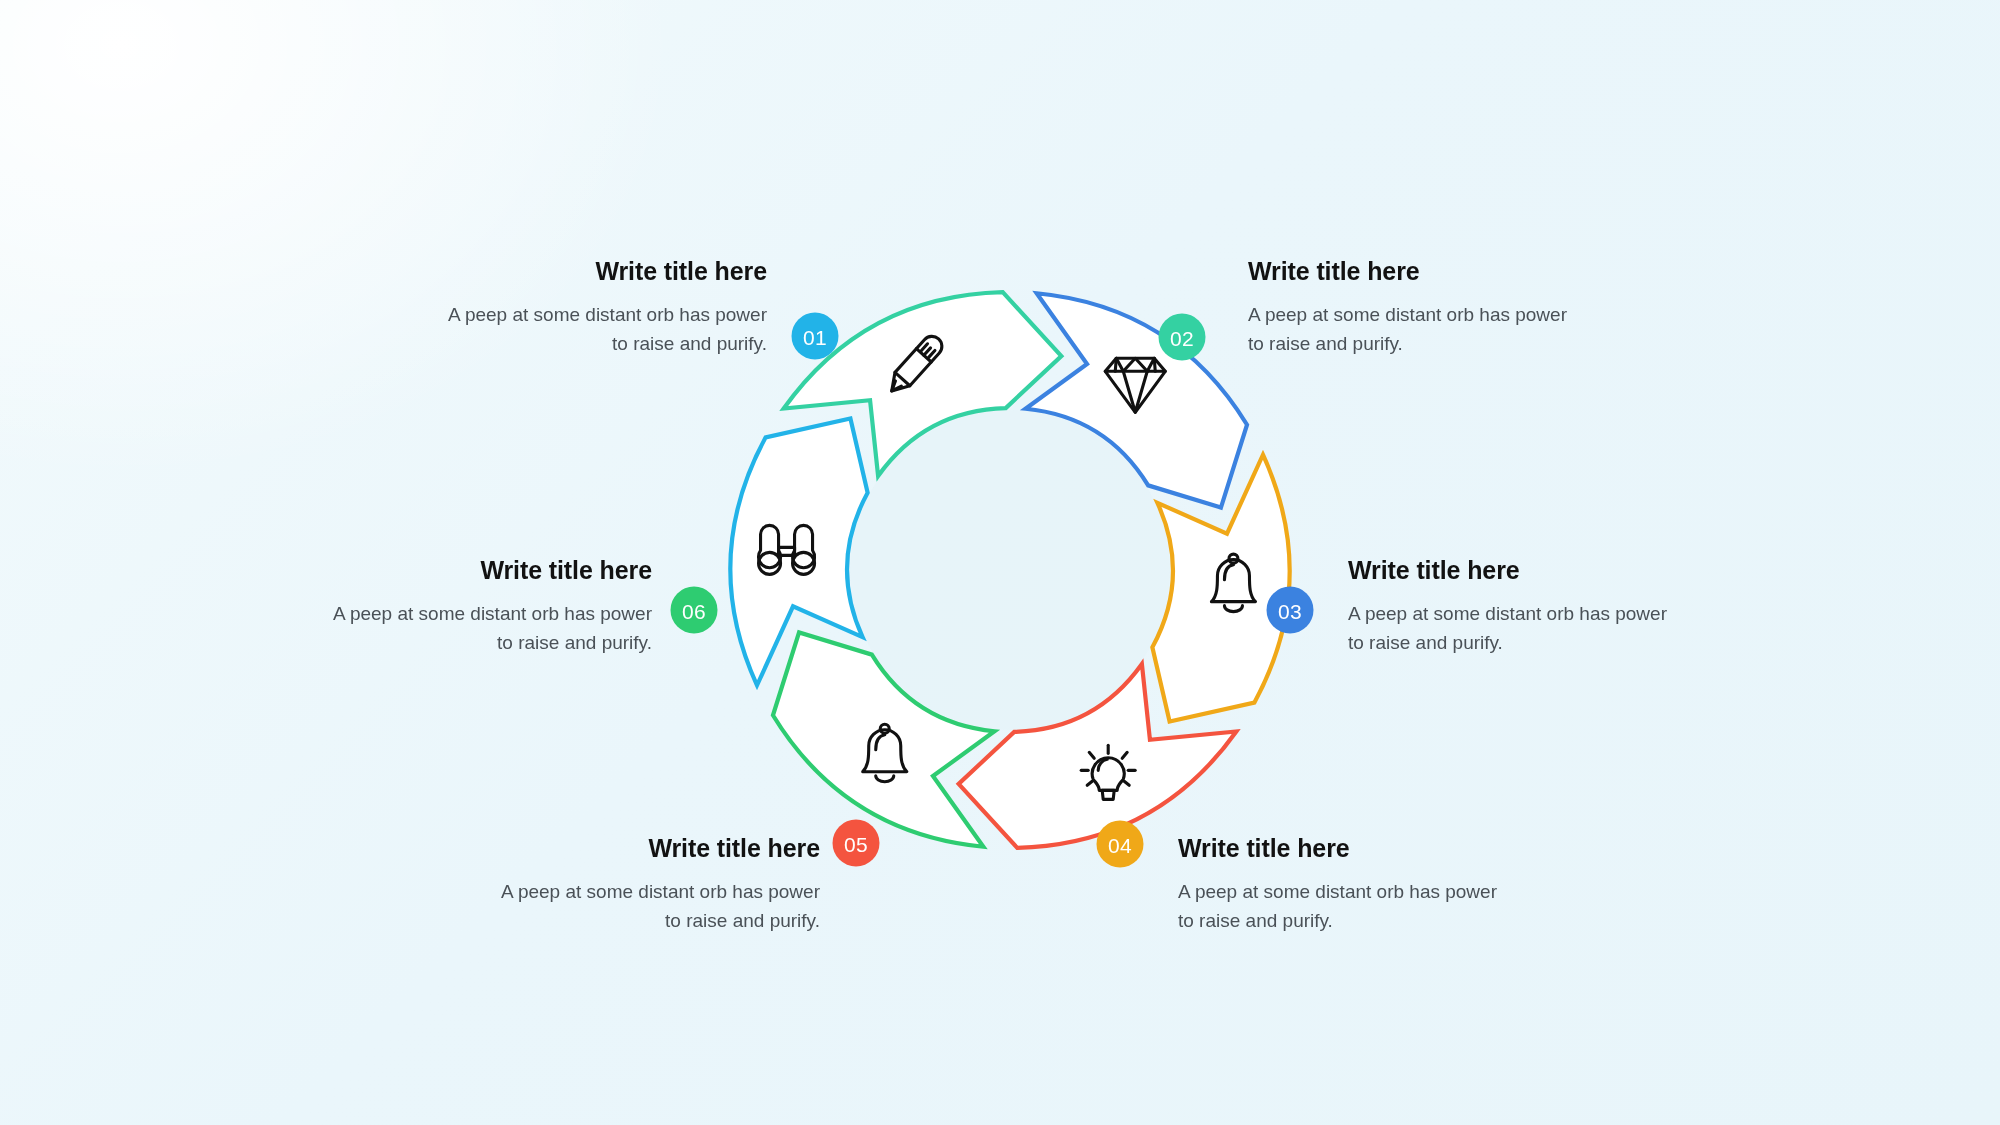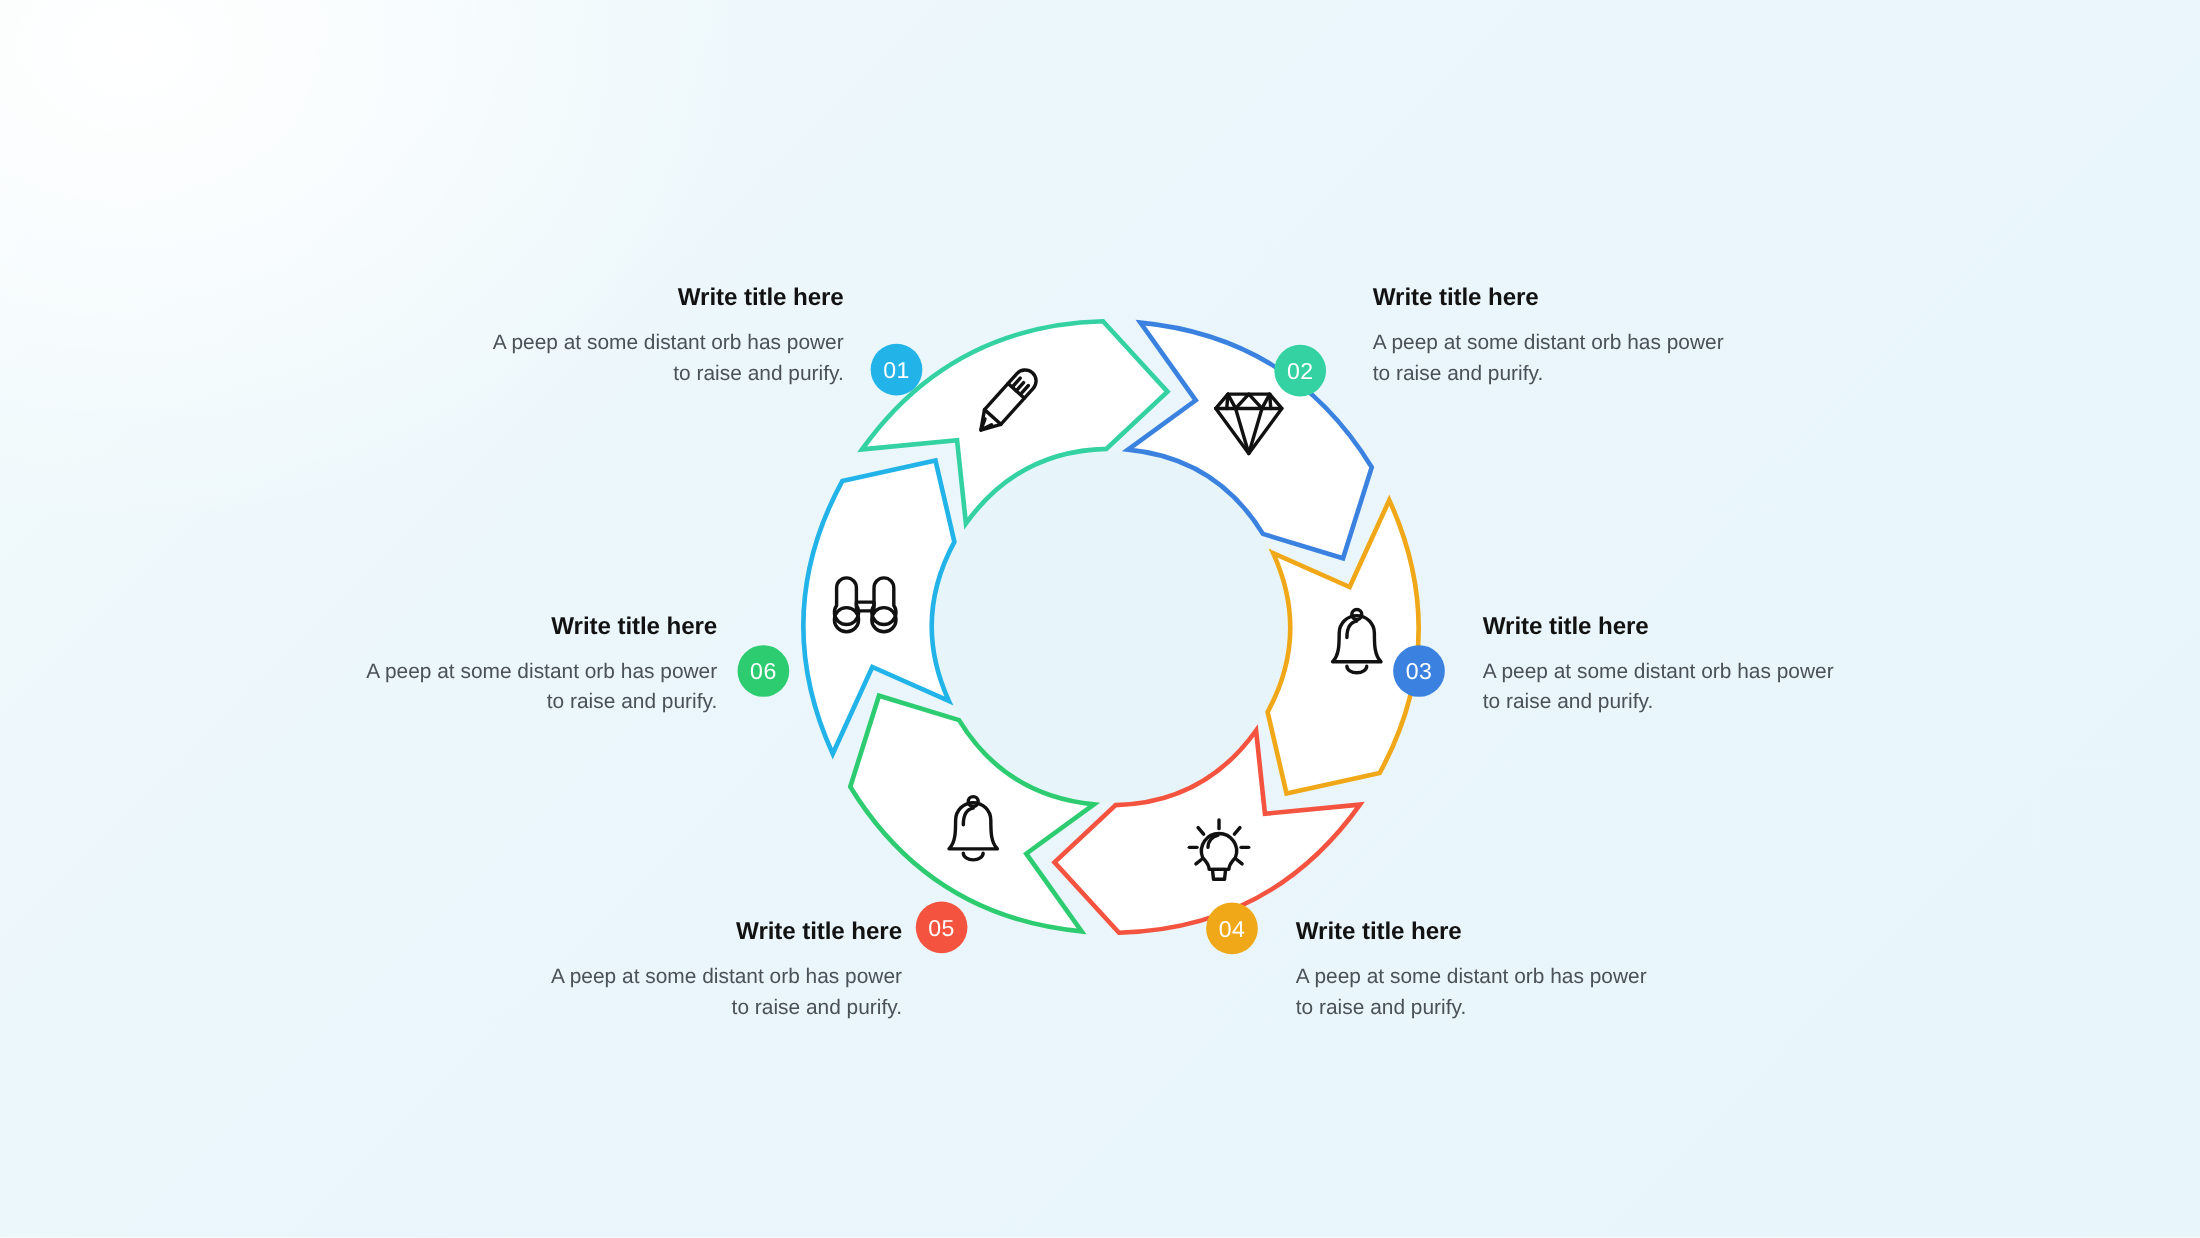--- a/index.html
+++ b/index.html
@@ -32,21 +32,21 @@
     text-anchor:middle;
     dominant-baseline:central;
     letter-spacing:0.4px;
   }
 
   .seg-icon { fill:none; stroke:#111111; stroke-width:3.1; stroke-linecap:round; stroke-linejoin:round; }
 
   
   .txt-block { position:absolute; width:330px; }
   .txt-block .t-title {
-    font-size:22px;
+    font-size:25px;
     font-weight:bold;
     color:#121212;
     line-height:1.25;
     margin-bottom:14px;
     letter-spacing:-0.1px;
   }
   .txt-block .t-body {
     font-size:19px;
     color:#4a5157;
     line-height:1.52;

